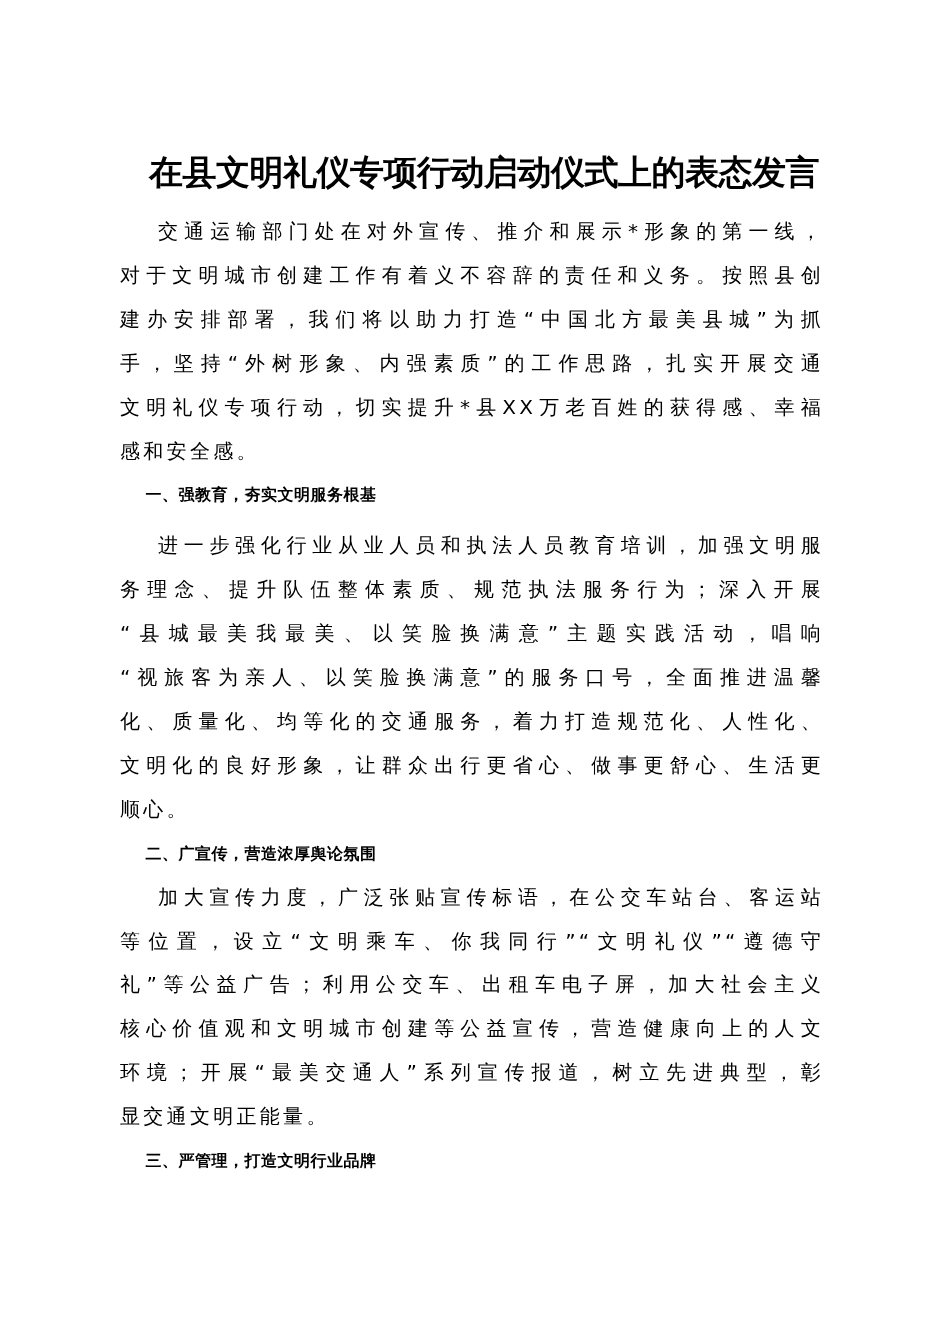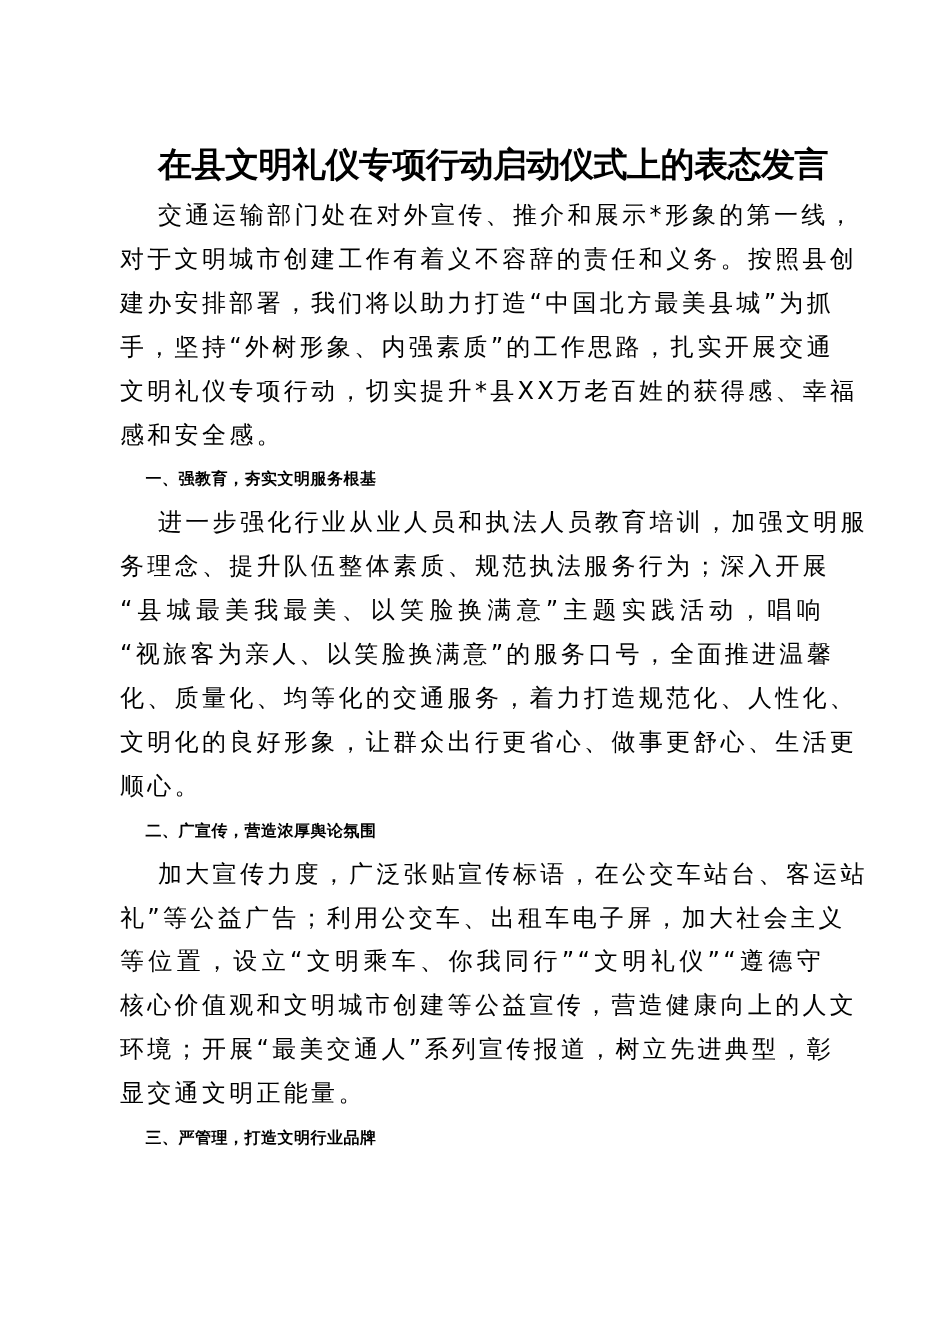--- a/index.html
+++ b/index.html
@@ -19,29 +19,29 @@
       left: 120px;
       top: 134px;
       width: 704px;
     }
     .title {
       font-family: "DejaVu Serif", "Liberation Serif", serif;
       font-weight: bold;
       font-size: 34px;
       line-height: 52px;
       height: 52px;
-      margin: 4px;
-      text-align: right;
+      margin: 12px;
+      text-align: center;
       white-space: nowrap;
       letter-spacing: -0.5px;
       width: 704px;
     }
     .para {
       font-family: "DejaVu Sans", "Liberation Sans", sans-serif;
-      font-size: 24px;
+      font-size: 20px;
       line-height: 43.9px;
       margin: 0;
       text-align: justify;
       text-align-last: left;
       letter-spacing: 3.3px;
       text-indent: 2.4em;
       word-break: break-all;
     }
     .heading {
       font-family: "DejaVu Sans", "Liberation Sans", sans-serif;
@@ -75,34 +75,34 @@
   <div class="para" style="text-indent:0;">
     <span class="line first">交通运输部门处在对外宣传、推介和展示*形象的第一线，</span>
     <span class="line">对于文明城市创建工作有着义不容辞的责任和义务。按照县创</span>
     <span class="line">建办安排部署，我们将以助力打造“中国北方最美县城”为抓</span>
     <span class="line">手，坚持“外树形象、内强素质”的工作思路，扎实开展交通</span>
     <span class="line">文明礼仪专项行动，切实提升*县XX万老百姓的获得感、幸福</span>
     <span class="line last">感和安全感。</span>
   </div>
 
   <h2 class="heading">一、强教育，夯实文明服务根基</h2>
-  <div class="para" style="text-indent:0;">
+  <div class="para" style="text-indent:0;margin-top:7px;">
     <span class="line first">进一步强化行业从业人员和执法人员教育培训，加强文明服</span>
     <span class="line">务理念、提升队伍整体素质、规范执法服务行为；深入开展</span>
     <span class="line">“县城最美我最美、以笑脸换满意”主题实践活动，唱响</span>
     <span class="line">“视旅客为亲人、以笑脸换满意”的服务口号，全面推进温馨</span>
     <span class="line">化、质量化、均等化的交通服务，着力打造规范化、人性化、</span>
     <span class="line">文明化的良好形象，让群众出行更省心、做事更舒心、生活更</span>
     <span class="line last">顺心。</span>
   </div>
 
   <h2 class="heading">二、广宣传，营造浓厚舆论氛围</h2>
   <div class="para" style="text-indent:0;">
     <span class="line first">加大宣传力度，广泛张贴宣传标语，在公交车站台、客运站</span>
+    <span class="line">等位置，设立“文明乘车、你我同行”“文明礼仪”“遵德守</span>
     <span class="line">礼”等公益广告；利用公交车、出租车电子屏，加大社会主义</span>
-    <span class="line">等位置，设立“文明乘车、你我同行”“文明礼仪”“遵德守</span>
     <span class="line">核心价值观和文明城市创建等公益宣传，营造健康向上的人文</span>
     <span class="line">环境；开展“最美交通人”系列宣传报道，树立先进典型，彰</span>
     <span class="line last">显交通文明正能量。</span>
   </div>
 
   <h2 class="heading">三、严管理，打造文明行业品牌</h2>
 </div>
 
 </body></html>

